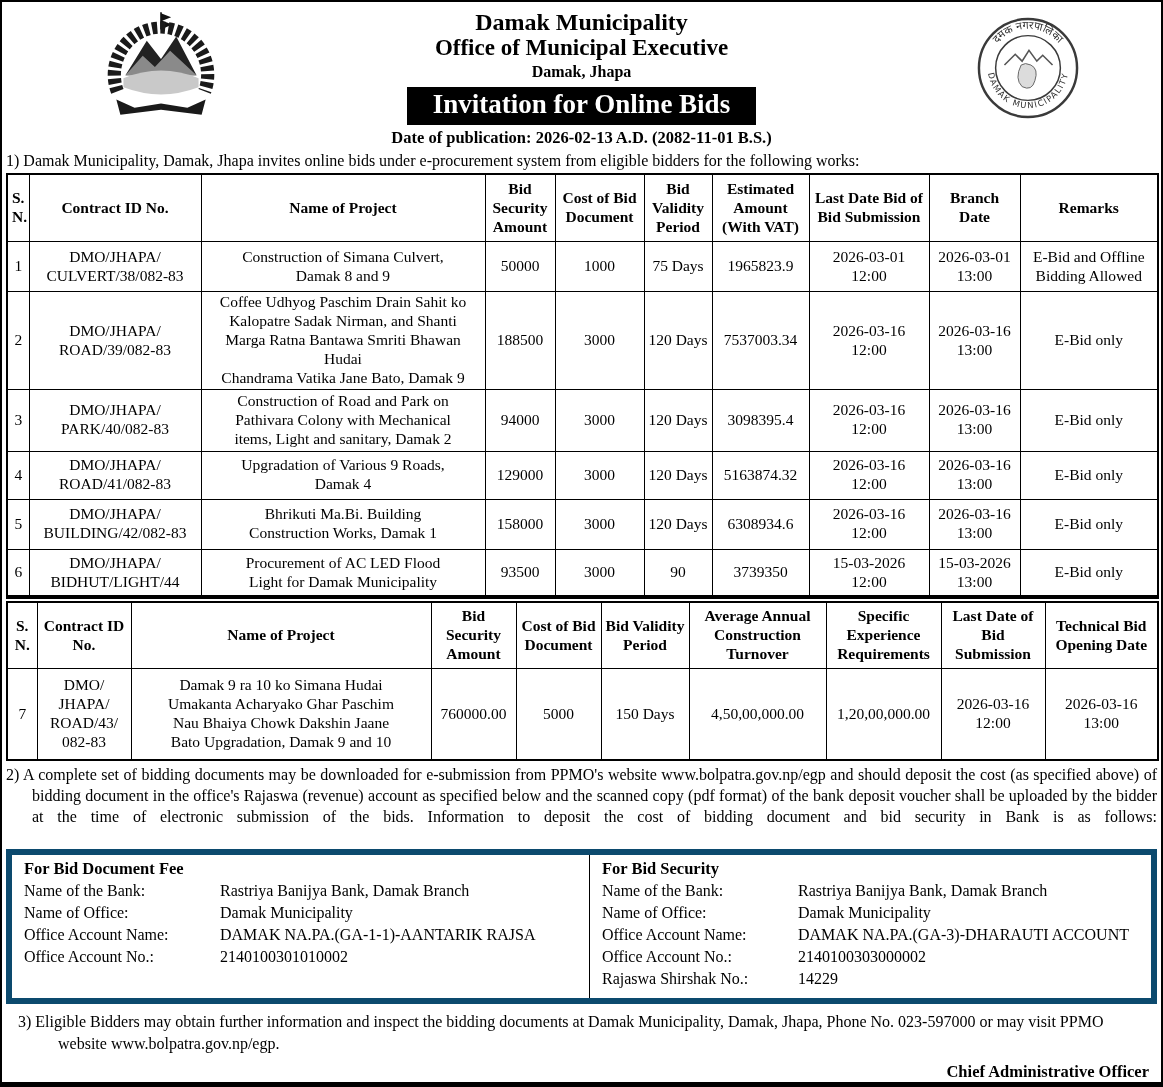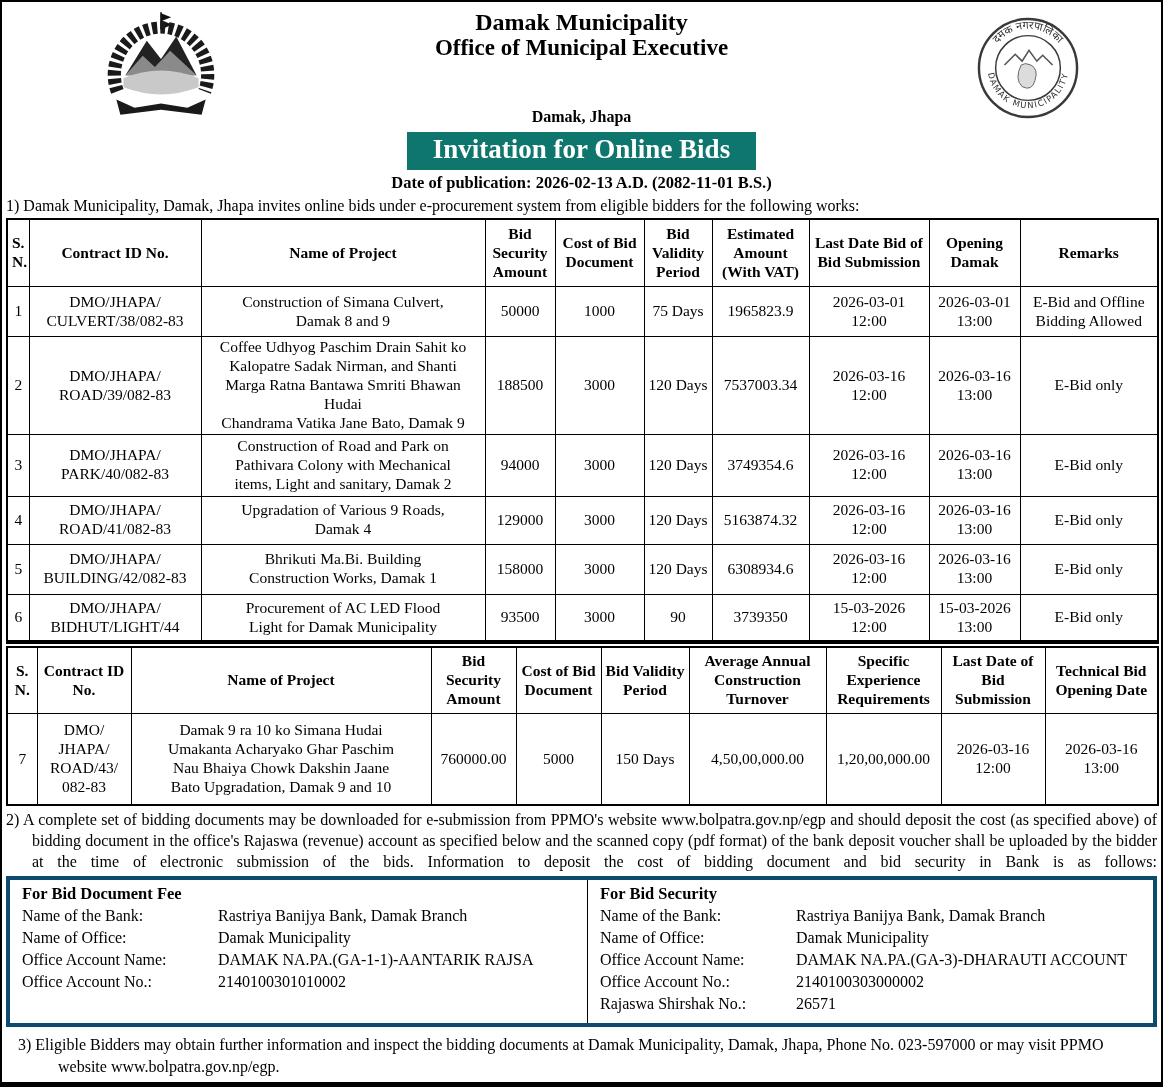--- a/index.html
+++ b/index.html
@@ -6,23 +6,23 @@
   .page{
     width:1163px;height:1087px;box-sizing:border-box;margin:0 auto;
     background:#fff;border:2px solid #000;border-bottom:5px solid #000;
     padding:2px 4px;font-family:"Liberation Serif","DejaVu Serif",serif;color:#000;
     position:relative;overflow:hidden;
   }
   
   .header{position:relative;text-align:center;padding-top:5px;}
   .org{font-size:24px;font-weight:bold;line-height:1.1;}
   .office{font-size:23px;font-weight:bold;line-height:1.15;}
-  .addr{font-size:16px;font-weight:bold;line-height:1.2;margin-top:45px;}
+  .addr{font-size:16px;font-weight:bold;line-height:1.2;}
   .prov{font-size:18px;font-weight:bold;line-height:1.2;}
-  .banner{display:inline-block;margin:6px auto 3px;background:#0f766e;color:#fff;
+  .banner{display:inline-block;margin:6px auto 3px;background:#000000;color:#fff;
     font-size:27px;font-weight:bold;padding:2px 26px 5px;}
   .pubdate{font-size:16.5px;font-weight:bold;line-height:1.2;}
   .emblem{position:absolute;left:88px;top:6px;width:134px;height:110px;}
   .seal{position:absolute;right:70px;top:12px;width:118px;height:104px;}
   
   .p-num{font-size:16px;margin:3px 0 2px;padding-left:26px;text-indent:-26px;line-height:1.25;font-family:Liberation Serif, serif;}
   .p-just{font-size:16px;margin:4px 0 3px;padding-left:26px;text-indent:-26px;line-height:1.3;
     text-align:justify;text-align-last:justify;}
   .p3{font-size:16px;margin:7px 12px 0;padding-left:40px;text-indent:-40px;line-height:1.35;}
   
@@ -35,21 +35,21 @@
   .t1 thead tr{height:68px;}
   .t1 tbody tr:nth-child(1){height:50px;}
   .t1 tbody tr:nth-child(2){height:96px;}
   .t1 tbody tr:nth-child(3){height:62px;}
   .t1 tbody tr:nth-child(4){height:48px;}
   .t1 tbody tr:nth-child(5){height:50px;}
   .t1 tbody tr:nth-child(6){height:48px;}
   .t2 thead tr{height:66px;}
   .t2 tbody tr{height:92px;}
   
-  .bankbox{display:flex;border:4px solid #0c4a6e;margin-top:3px;min-height:132px;box-sizing:border-box;}
+  .bankbox{display:flex;border:6px solid #0c4a6e;margin-top:21px;min-height:132px;box-sizing:border-box;}
   .bankcol{padding:3px 8px 8px 12px;box-sizing:border-box;}
   .bankcol.left{width:578px;border-right:1px solid #000;}
   .bankcol.right{flex:1;}
   .bank-title{font-weight:bold;font-size:16.5px;line-height:1.35;}
   .bank-row{display:flex;font-size:16px;line-height:1.38;}
   .bank-label{width:196px;flex:none;}
   .bank-value{flex:1;}
   .sig{text-align:right;font-weight:bold;font-size:16.5px;line-height:1.3;padding-right:8px;margin-top:6px;}
 </style>
 </head>
@@ -111,21 +111,21 @@
     <thead>
       <tr>
           <th>S. N.</th>
           <th>Contract ID No.</th>
           <th>Name of Project</th>
           <th>Bid Security Amount</th>
           <th>Cost of Bid Document</th>
           <th>Bid Validity Period</th>
           <th>Estimated Amount (With VAT)</th>
           <th>Last Date Bid of Bid Submission</th>
-          <th>Opening Damak</th>
+          <th>Branch Date</th>
           <th>Remarks</th>
         </tr>
     </thead>
     <tbody>
         <tr>
           <td>1</td>
           <td>DMO/JHAPA/
 CULVERT/38/082-83</td>
           <td>Construction of Simana Culvert,
 Damak 8 and 9</td>
@@ -161,21 +161,21 @@
         <tr>
           <td>3</td>
           <td>DMO/JHAPA/
 PARK/40/082-83</td>
           <td>Construction of Road and Park on
 Pathivara Colony with Mechanical
 items, Light and sanitary, Damak 2</td>
           <td>94000</td>
           <td>3000</td>
           <td>120 Days</td>
-          <td>3749354.6</td>
+          <td>3098395.4</td>
           <td>2026-03-16
 12:00</td>
           <td>2026-03-16
 13:00</td>
           <td>E-Bid only</td>
         </tr>
         <tr>
           <td>4</td>
           <td>DMO/JHAPA/
 ROAD/41/082-83</td>
@@ -312,21 +312,21 @@
       <div class="bank-row">
         <span class="bank-label">Office Account Name:</span>
         <span class="bank-value">DAMAK NA.PA.(GA-3)-DHARAUTI ACCOUNT</span>
       </div>
       <div class="bank-row">
         <span class="bank-label">Office Account No.:</span>
         <span class="bank-value">2140100303000002</span>
       </div>
       <div class="bank-row">
         <span class="bank-label">Rajaswa Shirshak No.:</span>
-        <span class="bank-value">26571</span>
+        <span class="bank-value">14229</span>
       </div>
     </div>
   </div>
 
   <p class="p3">3)   Eligible Bidders may obtain further information and inspect the bidding documents at Damak Municipality, Damak, Jhapa, Phone No. 023-597000 or may visit PPMO website www.bolpatra.gov.np/egp.</p>
 
   <div class="sig">
     <div>Chief Administrative Officer</div>
     <div>Damak Municipality</div>
   </div>

